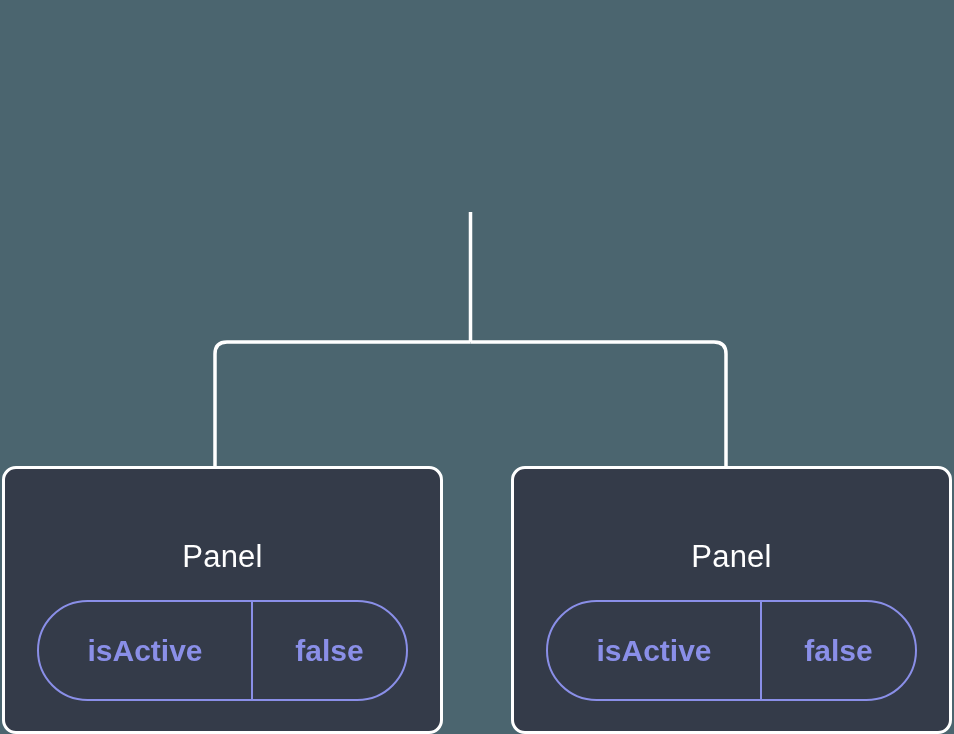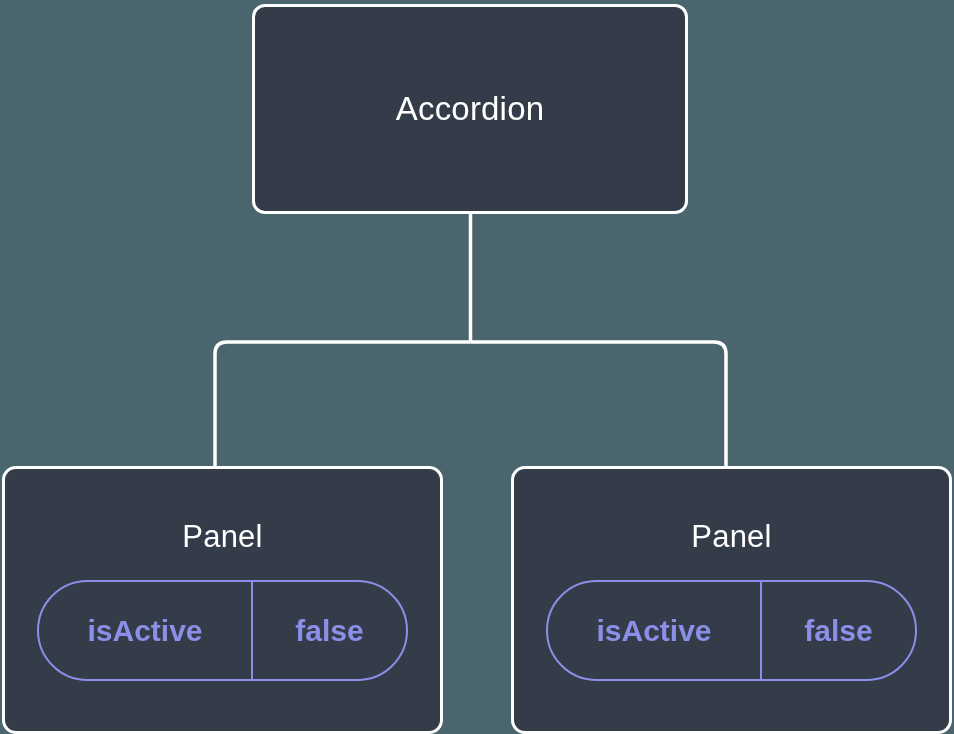--- a/index.html
+++ b/index.html
@@ -52,21 +52,21 @@
     font-weight: 400;
     letter-spacing: 0.2px;
     line-height: 1.1;
     white-space: nowrap;
   }
 
   .node-panel {
     width: 441px;
     height: 268px;
     top: 466px;
-    padding-top: 51px;
+    padding-top: 71px;
     border-radius: 14px;
   }
   .node-panel.left  { left: 2px; }
   .node-panel.right { left: 511px; }
 
   .node-panel .node-title {
     font-size: 31px;
   }
 
   
@@ -105,23 +105,20 @@
 <div id="stage">
 
   <svg id="edges" viewBox="0 0 954 734" width="954" height="734" xmlns="http://www.w3.org/2000/svg">
 
     <path d="M 470.5 212 L 470.5 342" fill="none" stroke="#ffffff" stroke-width="3.5" stroke-linecap="butt"></path>
 
     <path d="M 470.5 342 L 227 342 Q 215 342 215 354 L 215 470" fill="none" stroke="#ffffff" stroke-width="3.5" stroke-linecap="butt" stroke-linejoin="round"></path>
     <path d="M 470.5 342 L 714 342 Q 726 342 726 354 L 726 470" fill="none" stroke="#ffffff" stroke-width="3.5" stroke-linecap="butt" stroke-linejoin="round"></path>
   </svg>
 
-  <div class="node node-root">
-    <span class="node-title">Accordion</span>
-  </div>
 
   <div class="node node-panel left">
     <span class="node-title">Panel</span>
 
     <div class="pill">
       <span class="pill-cell pill-key">isActive</span>
       <span class="pill-cell pill-val">false</span>
     </div>
   </div>
 

